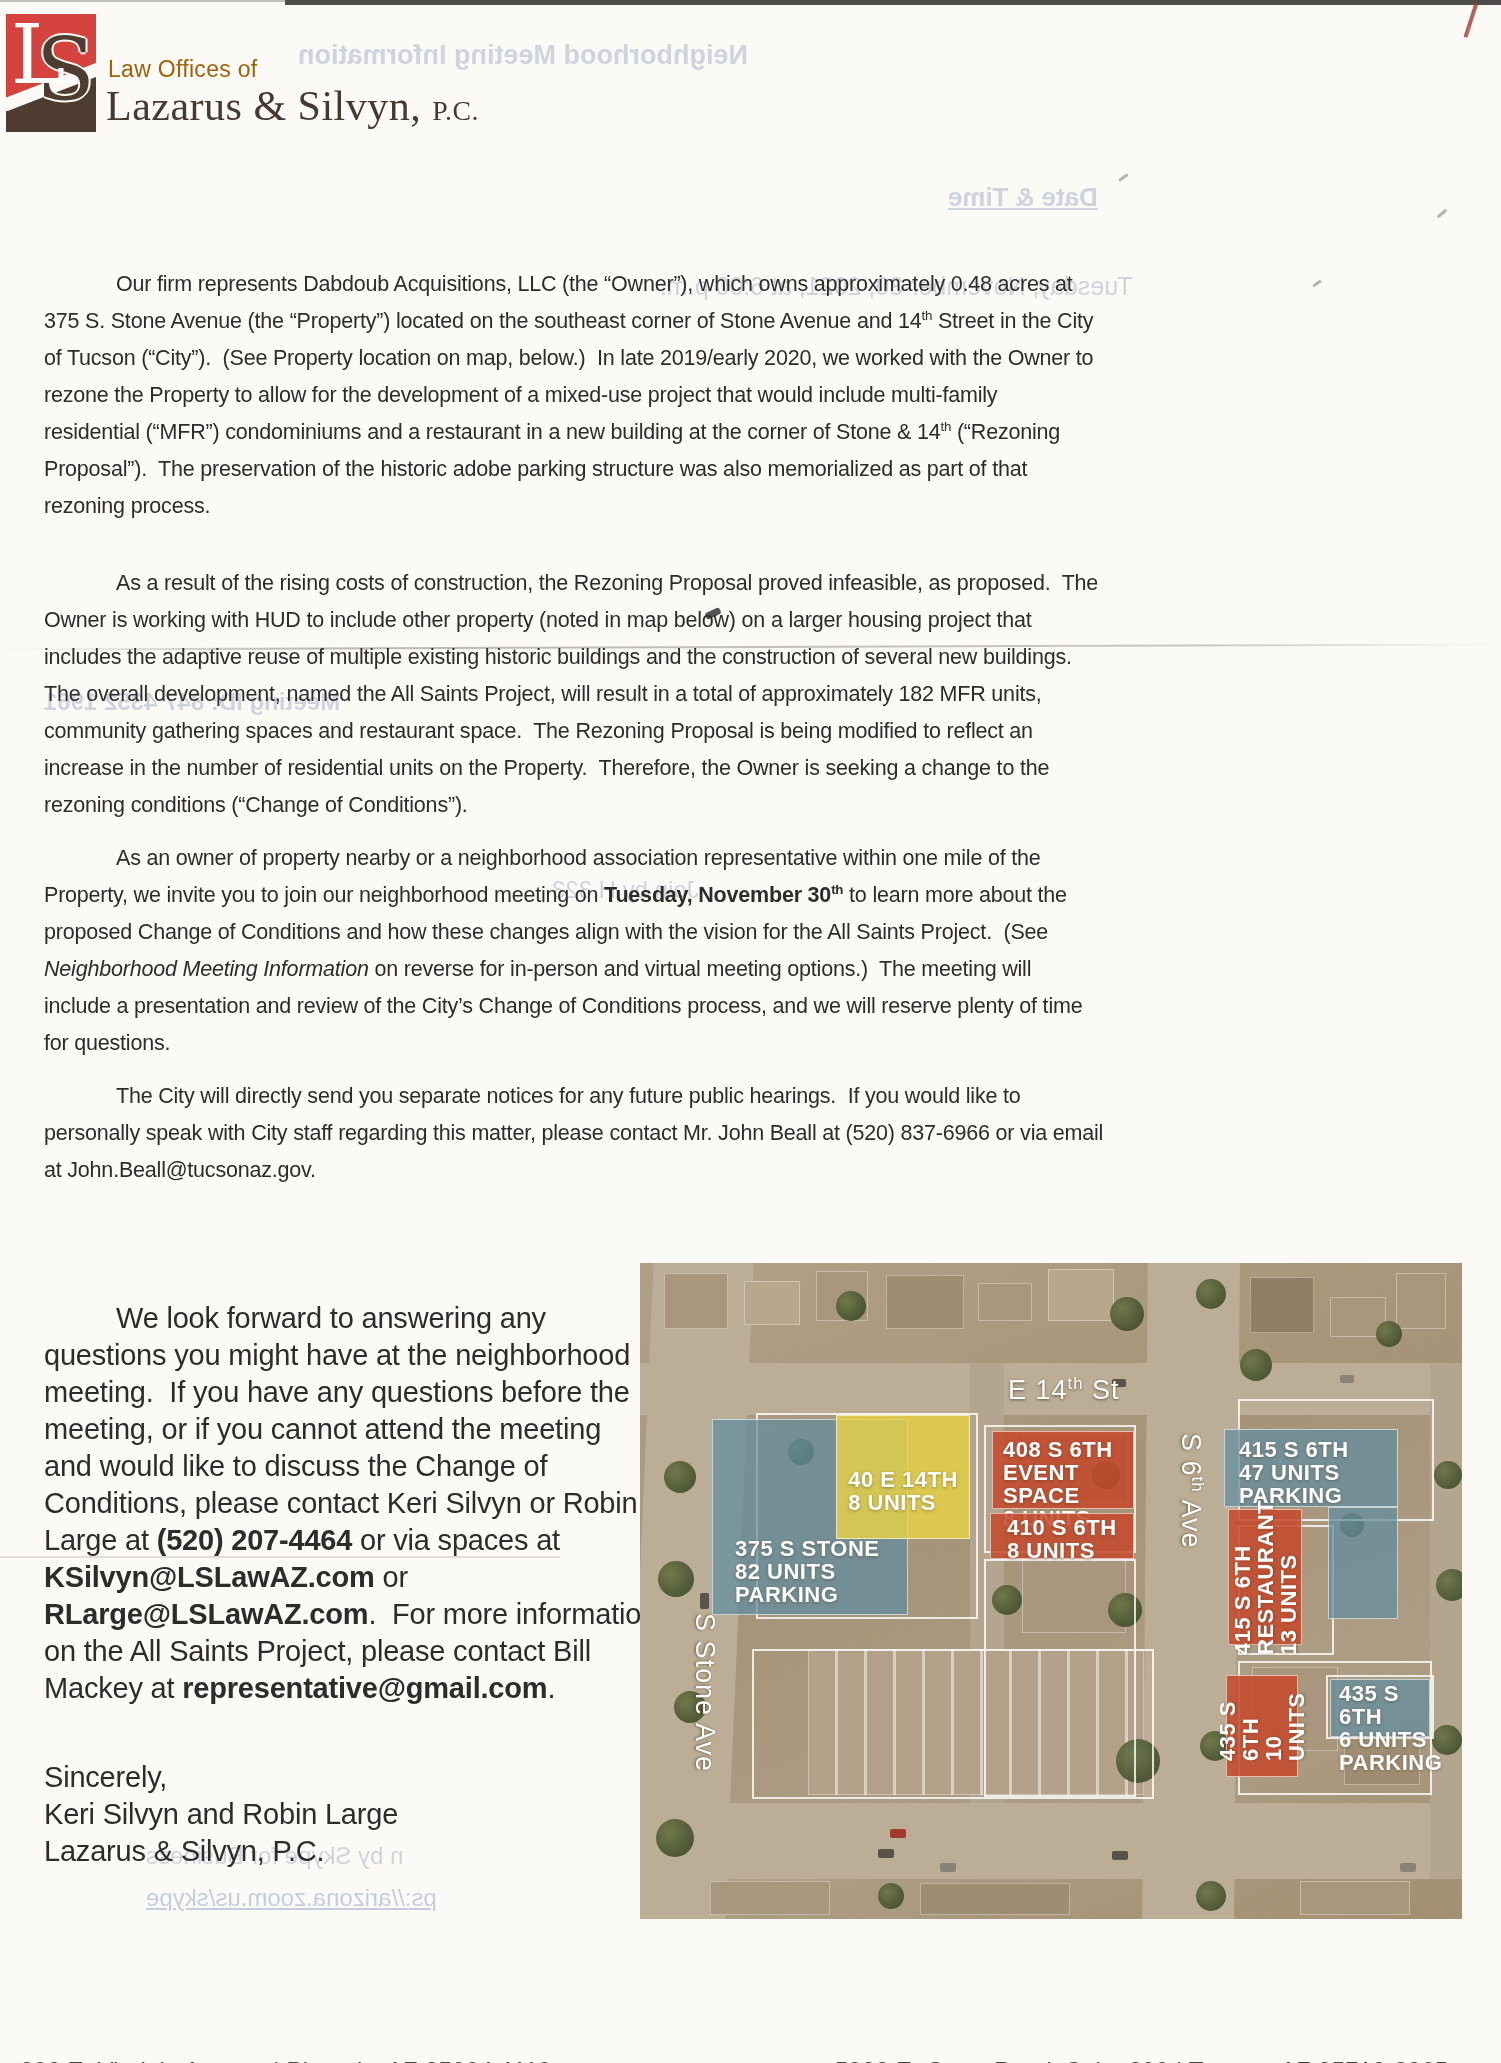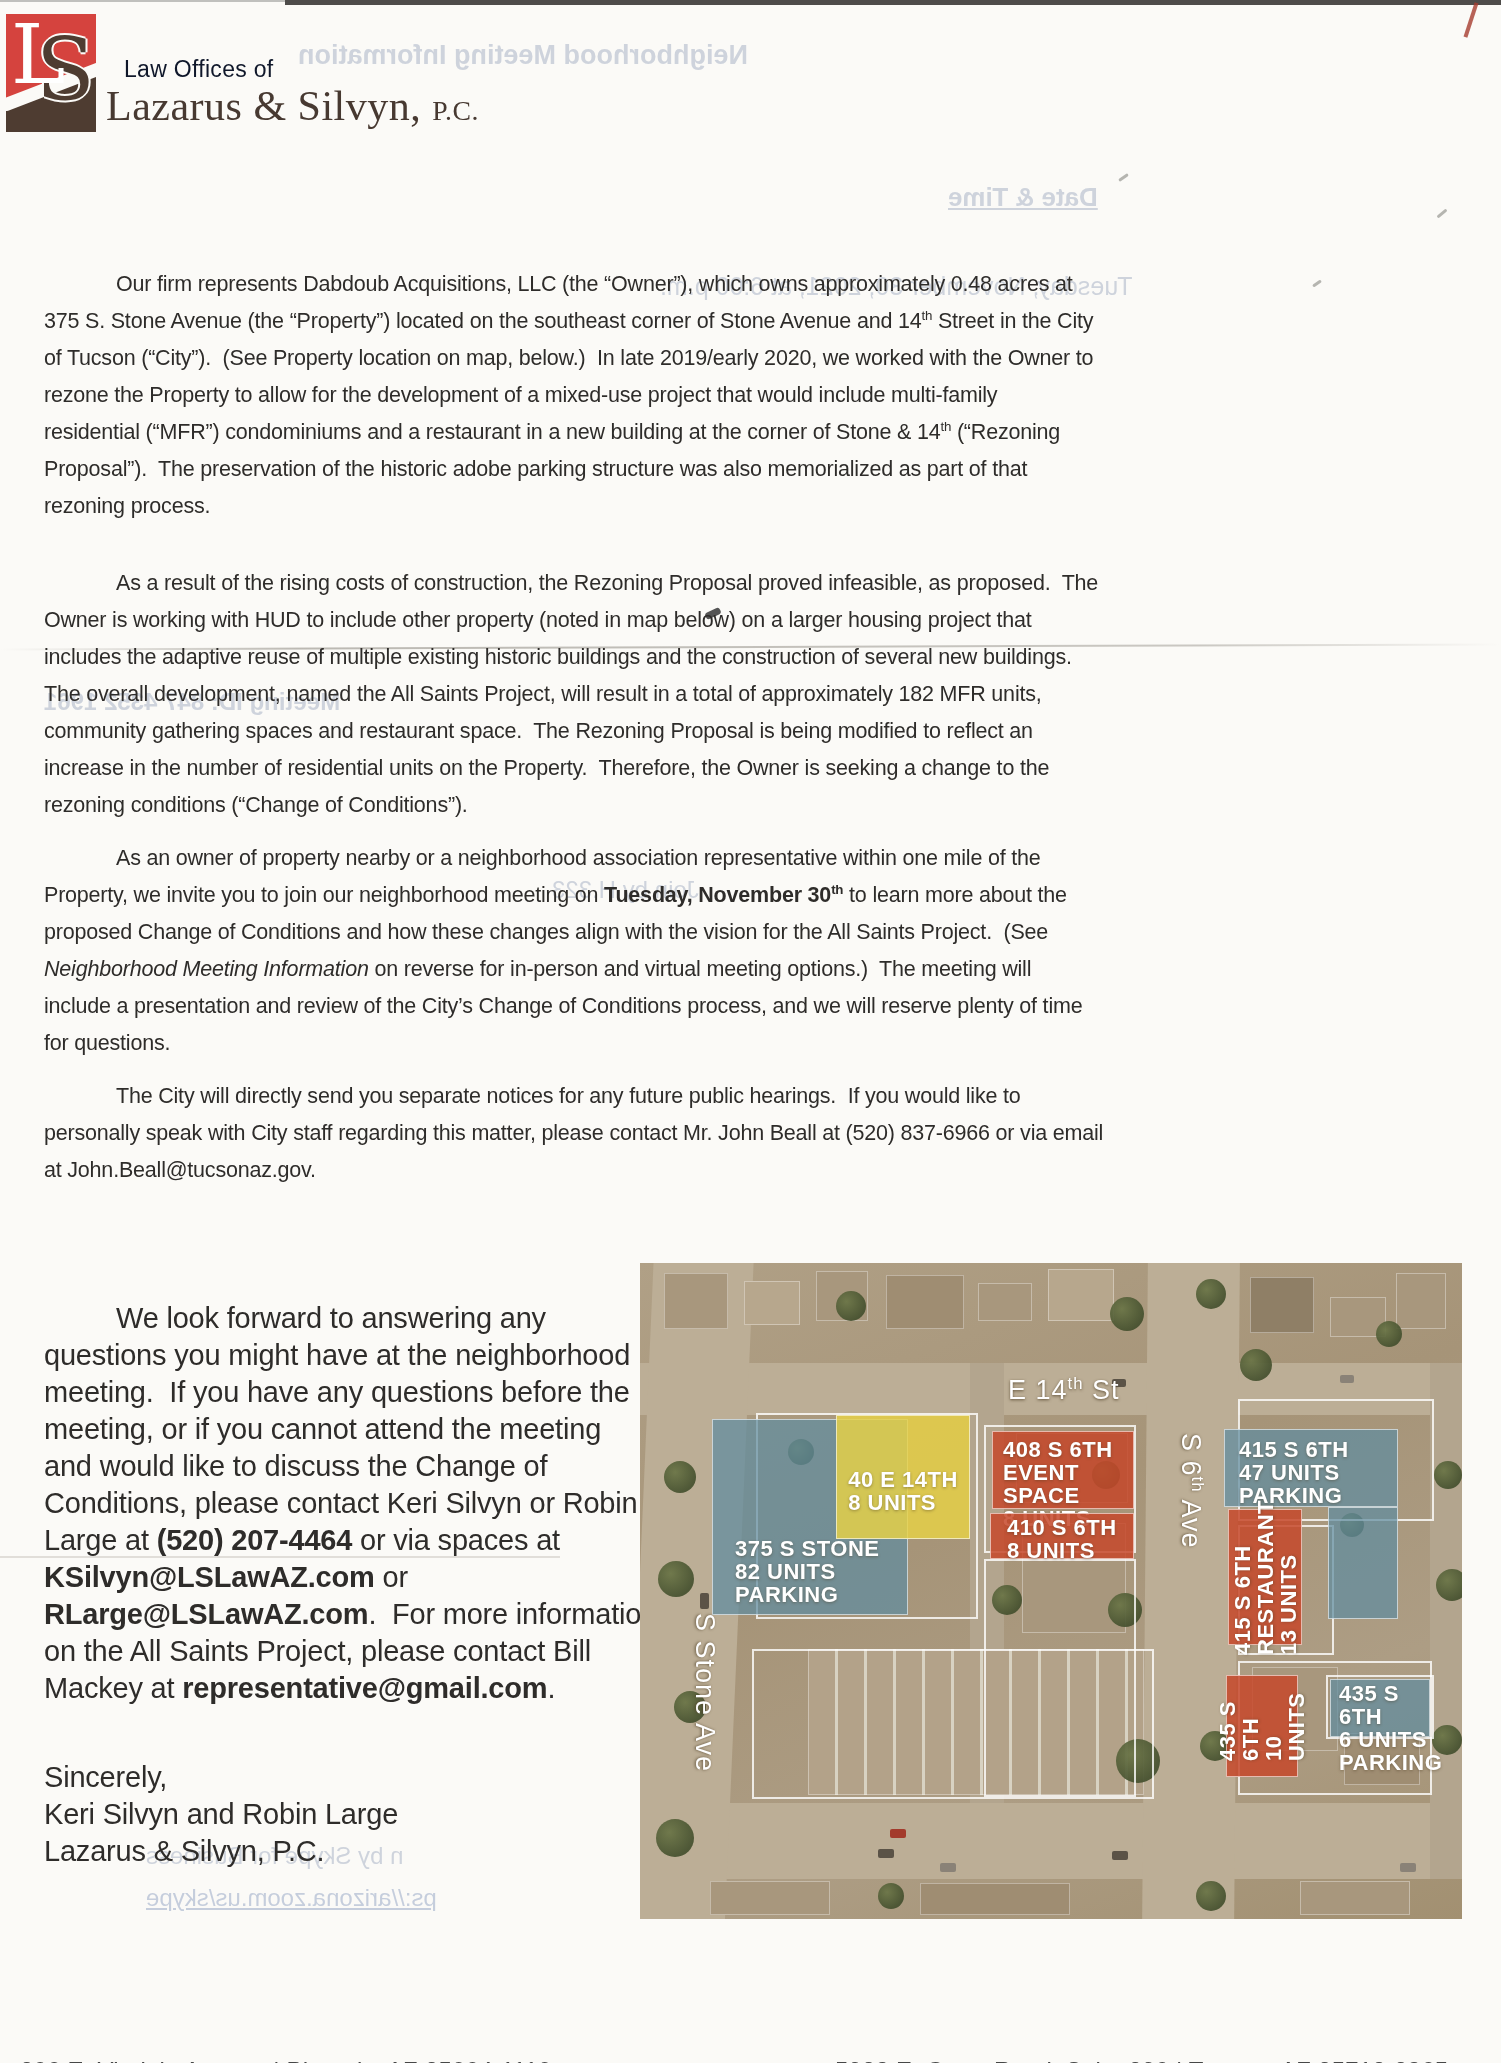--- a/index.html
+++ b/index.html
@@ -17,21 +17,21 @@
   .logo-red{position:absolute;left:0;top:0;width:90px;height:90px;background:#d5433e;}
   .logo-brown{position:absolute;left:0;top:0;width:90px;height:118px;background:#4e3c31;
               clip-path:polygon(0 76%,20% 69%,100% 46%,100% 100%,0 100%);}
   .logo-swoosh{position:absolute;left:-10px;top:66px;width:114px;height:13px;background:#fbfaf7;
                border-radius:12px;transform:rotate(-21deg);}
   .logo-l{position:absolute;left:5px;top:0px;font-family:"DejaVu Serif",serif;font-size:82px;
           line-height:1;color:#ffffff;z-index:2;}
   .logo-s{position:absolute;left:30px;top:12px;font-family:"DejaVu Serif",serif;font-size:86px;
           line-height:1;color:#4e3c31;z-index:1;
           text-shadow:-2px 0 0 #fbfaf7,2px 0 0 #fbfaf7,0 -2px 0 #fbfaf7,0 2px 0 #fbfaf7;}
-  .firm-prefix{position:absolute;left:124px;top:56px;font-size:23px;color:#0f172a;letter-spacing:.3px;z-index:3;}
+  .firm-prefix{position:absolute;left:108px;top:56px;font-size:23px;color:#a16207;letter-spacing:.3px;z-index:3;}
   .firm-name{position:absolute;left:106px;top:82px;font-family:"Liberation Serif",serif;font-size:42px;
              color:#473931;letter-spacing:.5px;z-index:3;}
   
   .letter-text{position:absolute;left:44px;top:228px;z-index:2;font-size:21.5px;line-height:37px;
                letter-spacing:-0.2px;color:#2e2c2a;}
   .letter-text p,.left-col p{margin:0;white-space:pre;}
   .indent{text-indent:72px;}
   sup{font-size:.62em;line-height:0;vertical-align:super;}
   .left-col{position:absolute;left:44px;top:1300px;width:600px;z-index:2;font-size:29px;
             line-height:37px;letter-spacing:-0.2px;}

